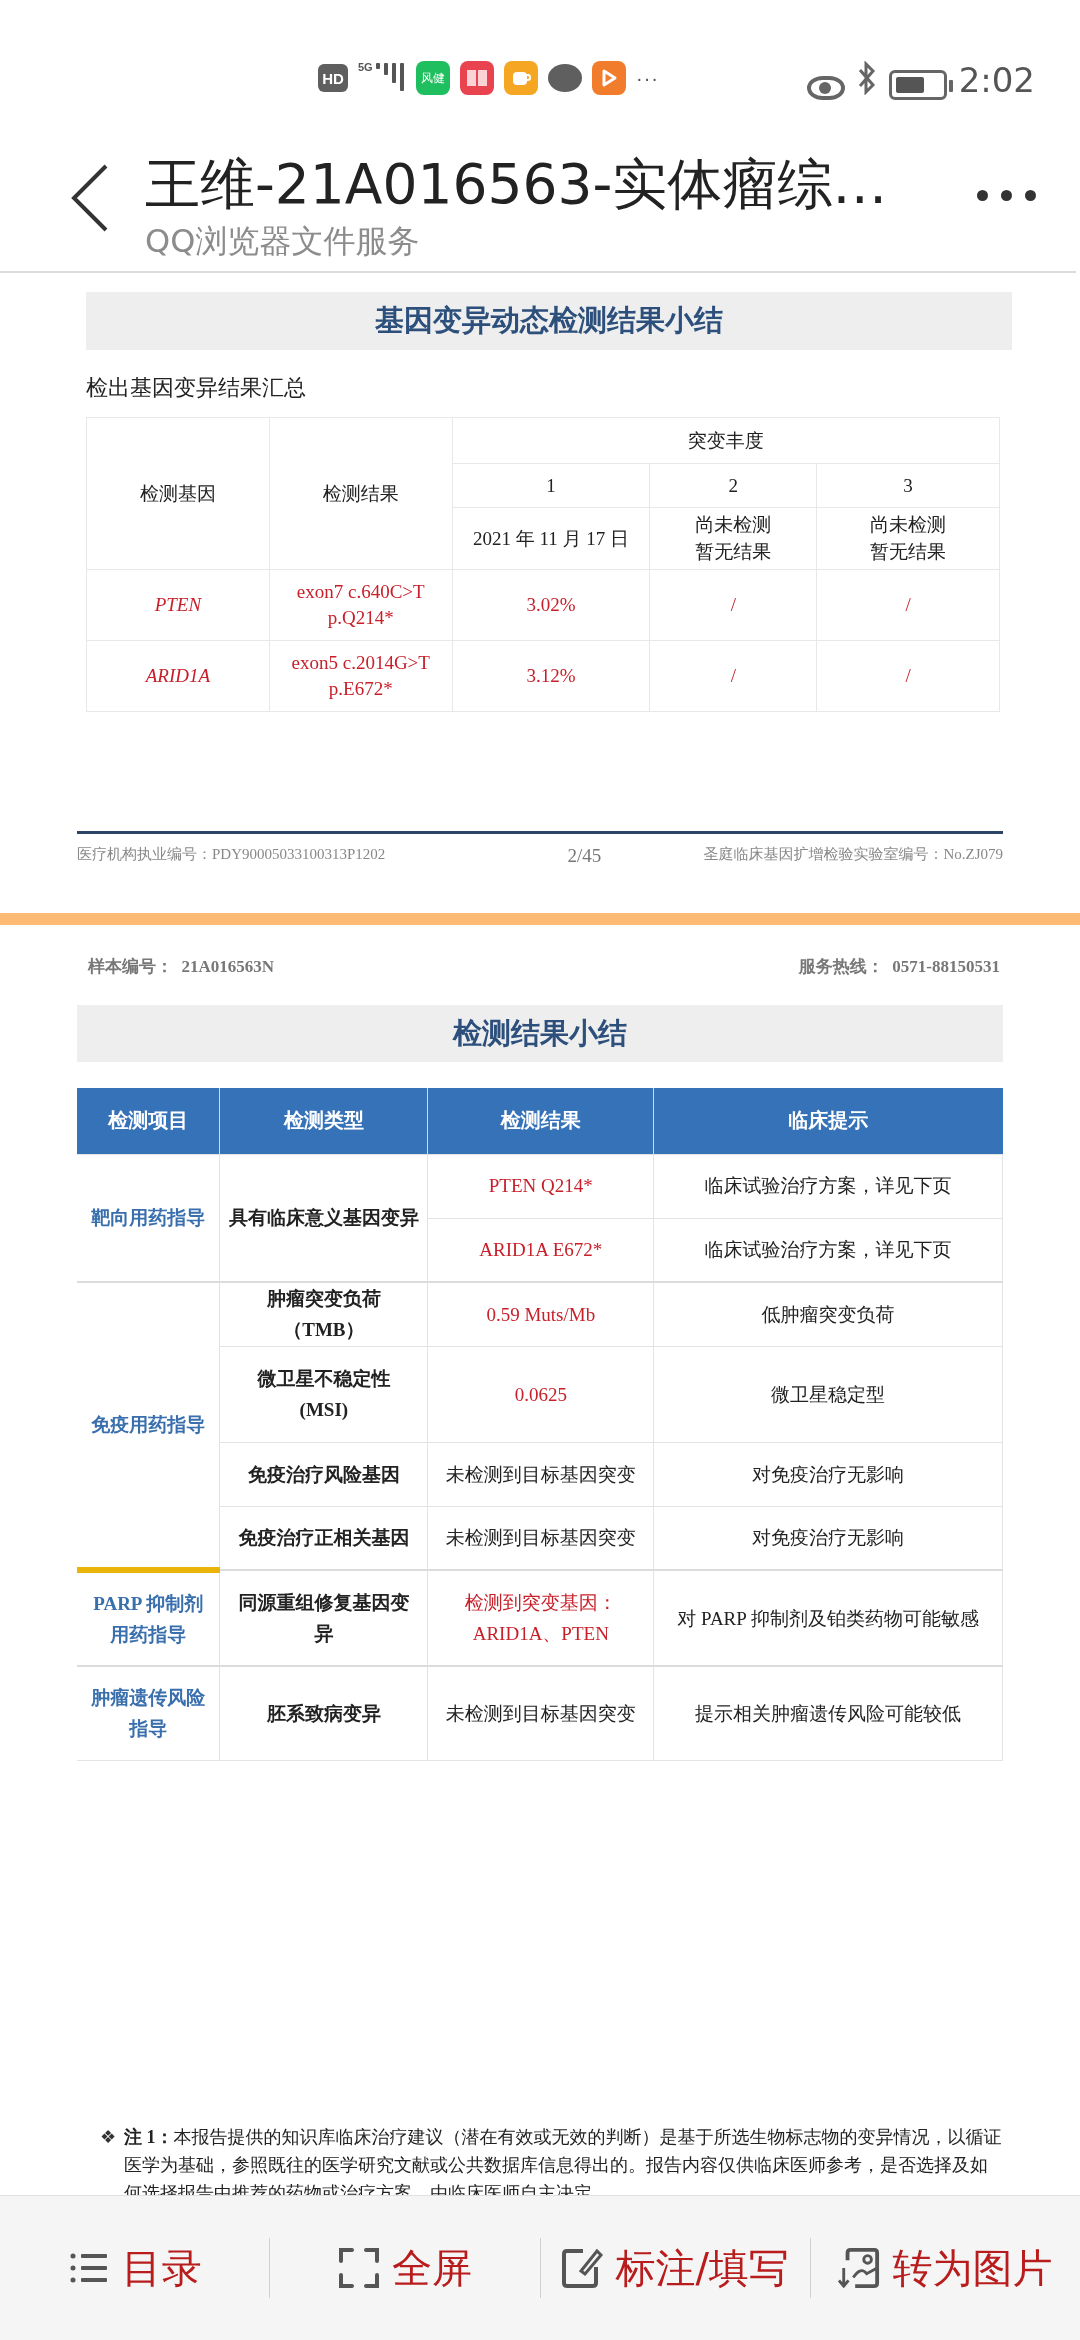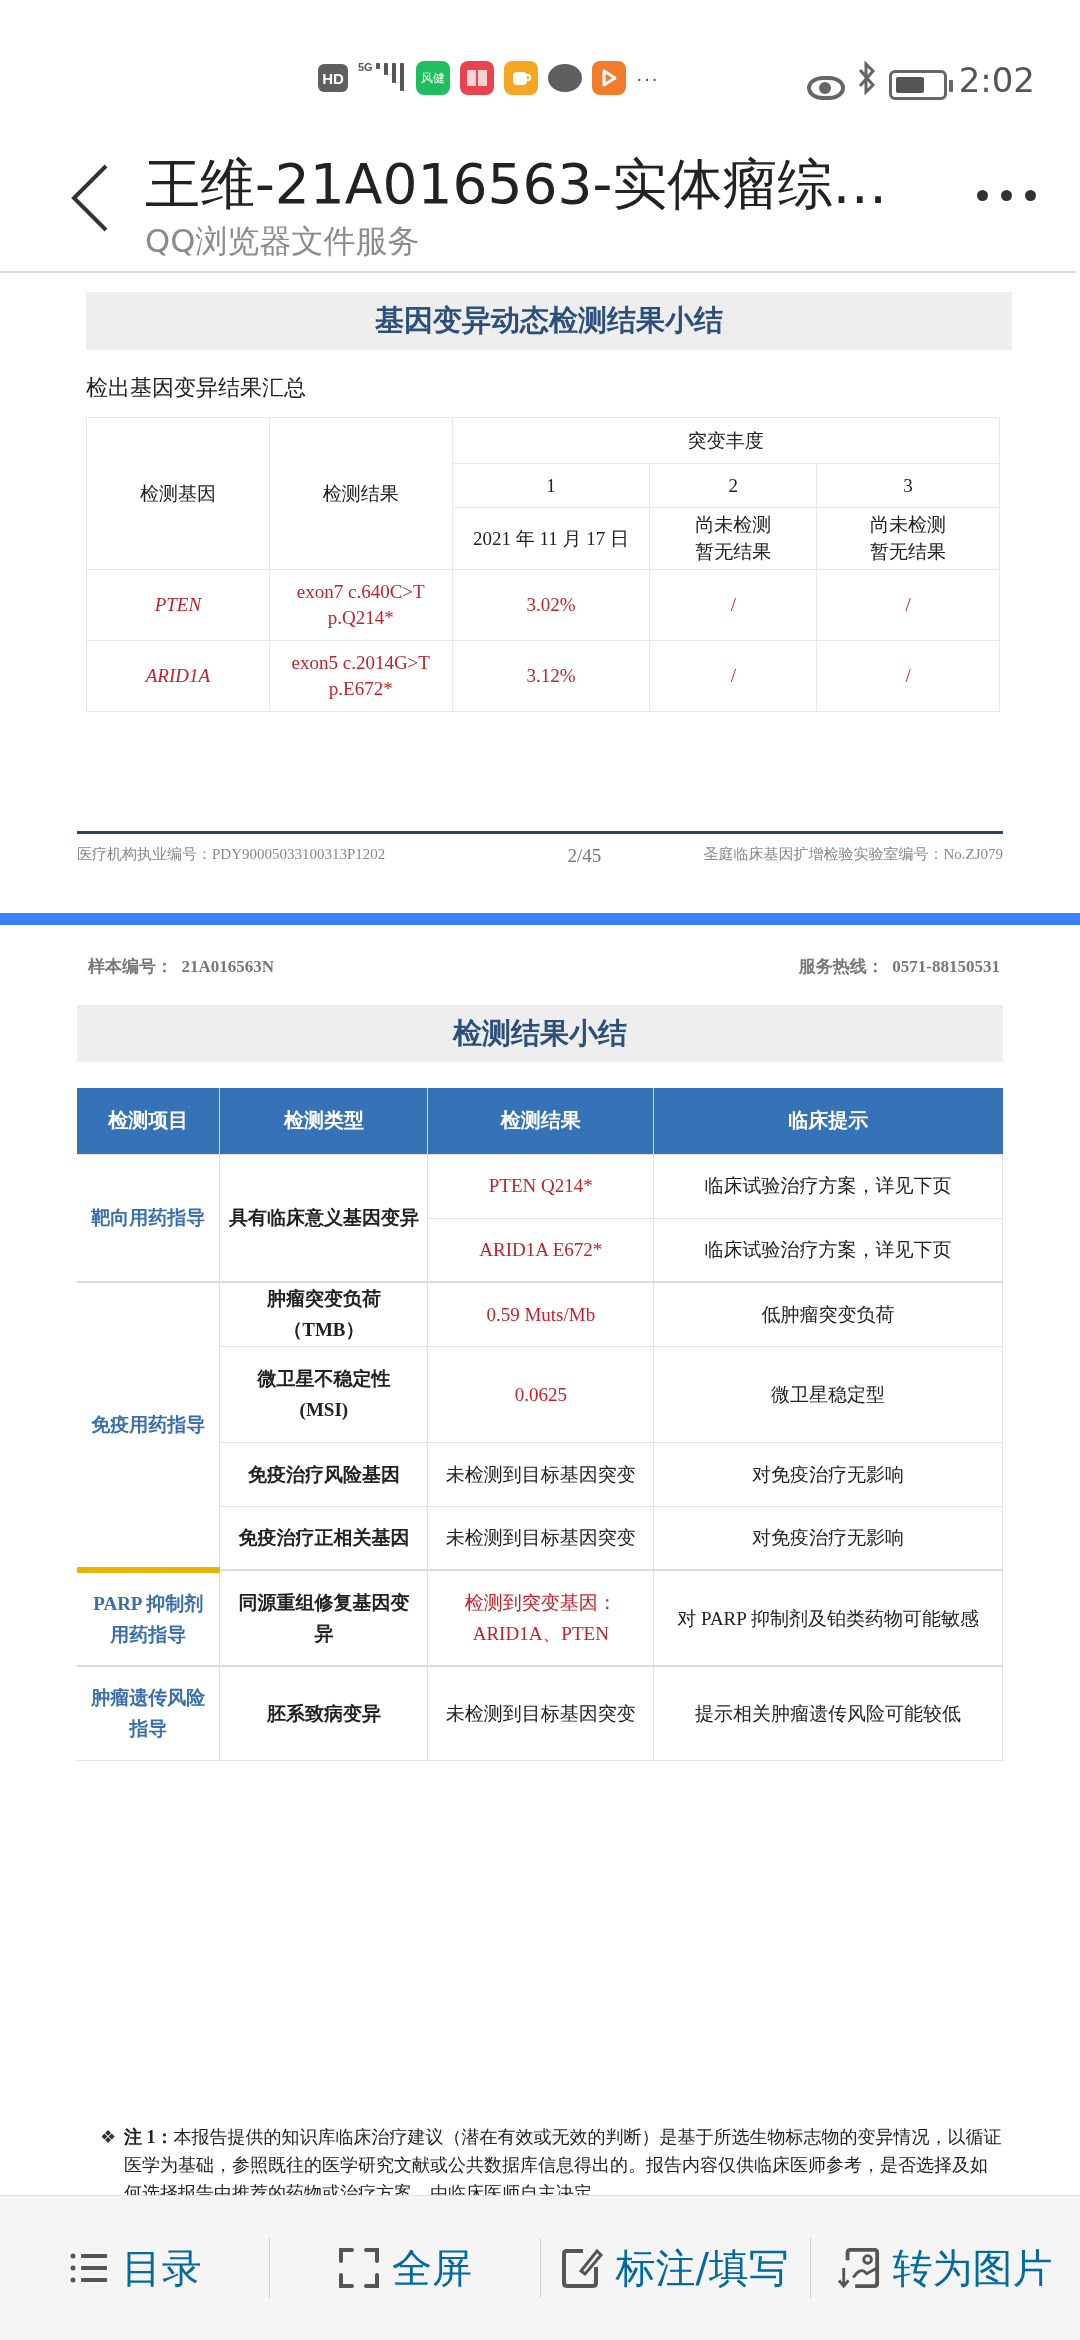--- a/index.html
+++ b/index.html
@@ -27,21 +27,21 @@
 
   
   .titlebar { position: absolute; top: 130px; left: 0; width: 1076px; height: 143px; background: #fff; border-bottom: 2px solid #dcdcdc; }
   .back-btn { position: absolute; left: 60px; top: 28px; width: 60px; height: 80px; display: flex; align-items: center; justify-content: center; }
   .title-text { position: absolute; left: 145px; top: 18px; font-size: 55px; color: #222; white-space: nowrap; font-family: "DejaVu Sans", sans-serif; letter-spacing: 0px; }
   .subtitle-text { position: absolute; left: 145px; top: 90px; font-size: 32px; color: #8c8c8c; font-family: "DejaVu Sans", sans-serif; }
   .menu-btn { position: absolute; right: 40px; top: 60px; display: flex; gap: 13px; }
   .menu-btn span { width: 11px; height: 11px; border-radius: 50%; background: #333; display: block; }
 
   
-  .viewer { position: absolute; top: 275px; left: 0; width: 1080px; height: 1920px; background: #3b82f6; overflow: hidden; }
+  .viewer { position: absolute; top: 275px; left: 0; width: 1080px; height: 1920px; background: #fdba74; overflow: hidden; }
   .page { position: absolute; left: 0; width: 1080px; background: #fff; }
   .page1 { top: 0; height: 638px; }
   .page2 { top: 650px; height: 1270px; }
   .serif { font-family: "Liberation Serif", "DejaVu Serif", serif; }
 
   .sec-title { position: absolute; left: 86px; width: 926px; height: 58px; background: #eeeeee; display: flex; align-items: center; justify-content: center; font-size: 29px; font-weight: bold; color: #2c4f7c; }
   .p1-title { top: 17px; }
   .p1-sub { position: absolute; left: 86px; top: 98px; font-size: 22px; color: #222; }
 
   table { border-collapse: collapse; }
@@ -64,21 +64,21 @@
   .t2 td.red { color: #c8202a; }
   .t2 tr.grp-end td { border-bottom: 2px solid #dcdcdc; }
 
   .notes { position: absolute; left: 100px; top: 588px; width: 905px; font-size: 18px; color: #222; line-height: 28px; }
   .note { display: flex; margin-bottom: 14px; }
   .note .bul { width: 24px; flex-shrink: 0; color: #333; }
   .note b { font-weight: bold; }
 
   
   .toolbar { position: absolute; left: 0; top: 2195px; width: 1080px; height: 145px; background: #f5f5f5; border-top: 1px solid #e0e0e0; display: flex; align-items: center; }
-  .tb-item { flex: 1; display: flex; align-items: center; justify-content: center; gap: 12px; font-size: 40px; color: #0369a1; height: 60px; font-family: "DejaVu Sans", sans-serif; }
+  .tb-item { flex: 1; display: flex; align-items: center; justify-content: center; gap: 12px; font-size: 40px; color: #b91c1c; height: 60px; font-family: "DejaVu Sans", sans-serif; }
   .tb-sep { width: 1px; height: 60px; background: #d0d0d0; }
   .tb-icon { width: 42px; height: 42px; display: flex; align-items: center; justify-content: center; }
 </style>
 </head>
 <body>
 
 <div class="statusbar">
   <div class="sb-left">
     <div class="hd-badge">HD</div>
     <div class="signal">

